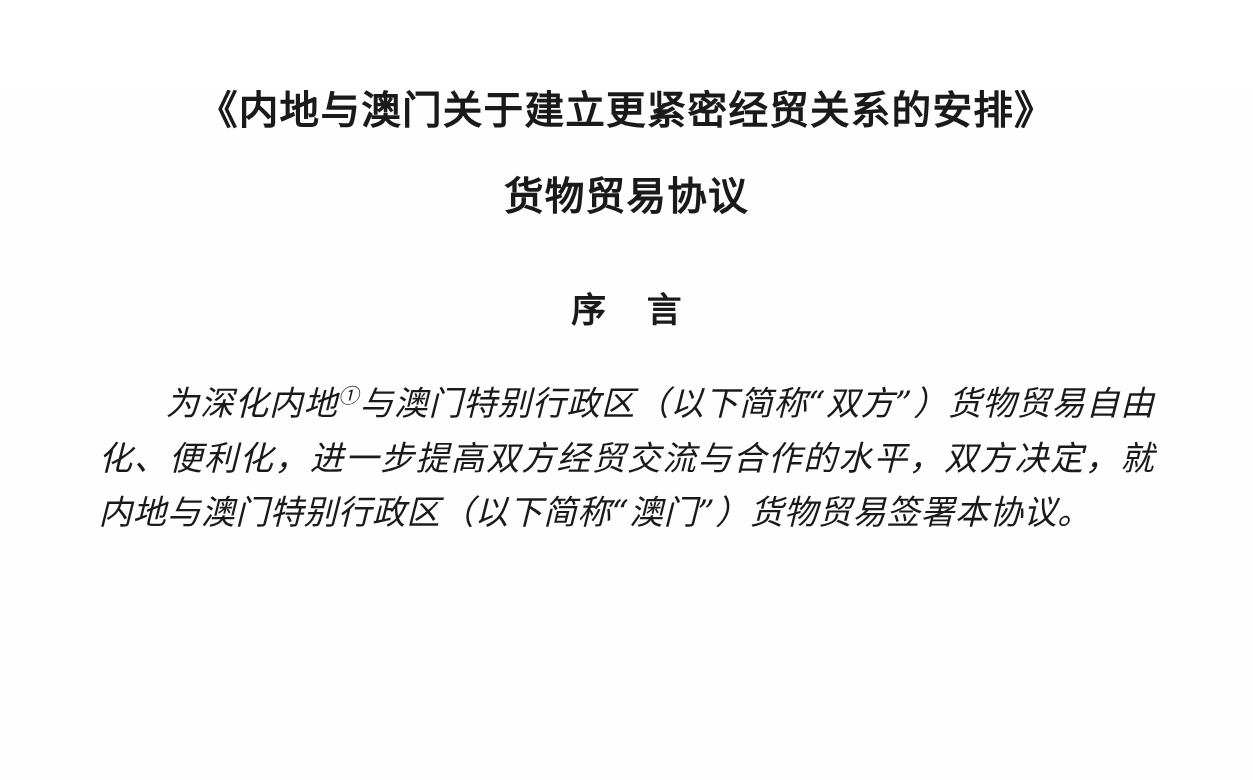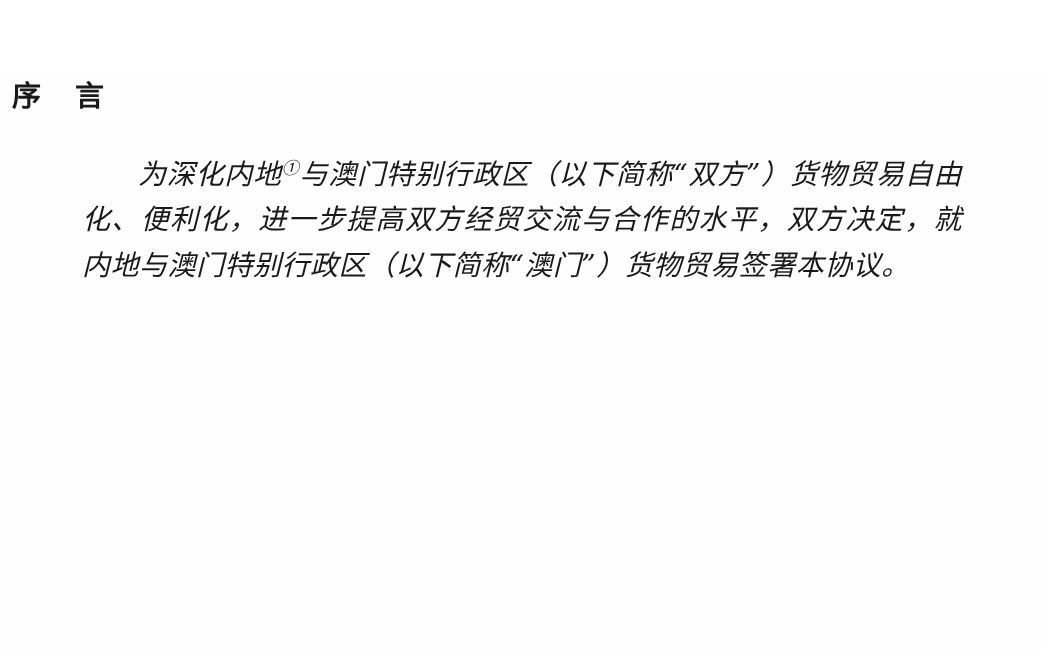--- a/index.html
+++ b/index.html
@@ -37,25 +37,26 @@
   }
   .title-line-2 {
     font-size: 33px;
     font-weight: 700;
     letter-spacing: 1px;
     line-height: 1.2;
     margin-top: 32px;
   }
 
   .section-heading {
+    text-align: center;
     font-size: 29px;
     font-weight: 700;
     letter-spacing: 12px;
     text-indent: 12px;
-    margin-top: 72px;
+    margin-top: 51px;
   }
 
   .body-block {
     margin: 38px 82px 0 82px;
     font-style: italic;
   }
   .body-para {
     font-size: 28px;
     line-height: 1.62;
     text-align: justify;
@@ -68,20 +69,24 @@
     font-size: 17px;
     vertical-align: super;
     line-height: 0;
   }
 </style>
 </head>
 <body>
 
 <div class="page">
 
+  <div class="doc-title">
+    <div class="title-line-1">《内地与澳门关于建立更紧密经贸关系的安排》</div>
+    <div class="title-line-2">货物贸易协议</div>
+  </div>
 
   <div class="section-heading">序  言</div>
 
   <div class="body-block">
     <p class="body-para"><span>为深化内地</span><span class="footnote-mark">①</span><span>与澳门特别行政区（以下简称“双方”）货物贸易自由化、便利化，进一步提高双方经贸交流与合作的水平，双方决定，就内地与澳门特别行政区（以下简称“澳门”）货物贸易签署本协议。</span></p>
   </div>
 
 </div>
 
 </body></html>

